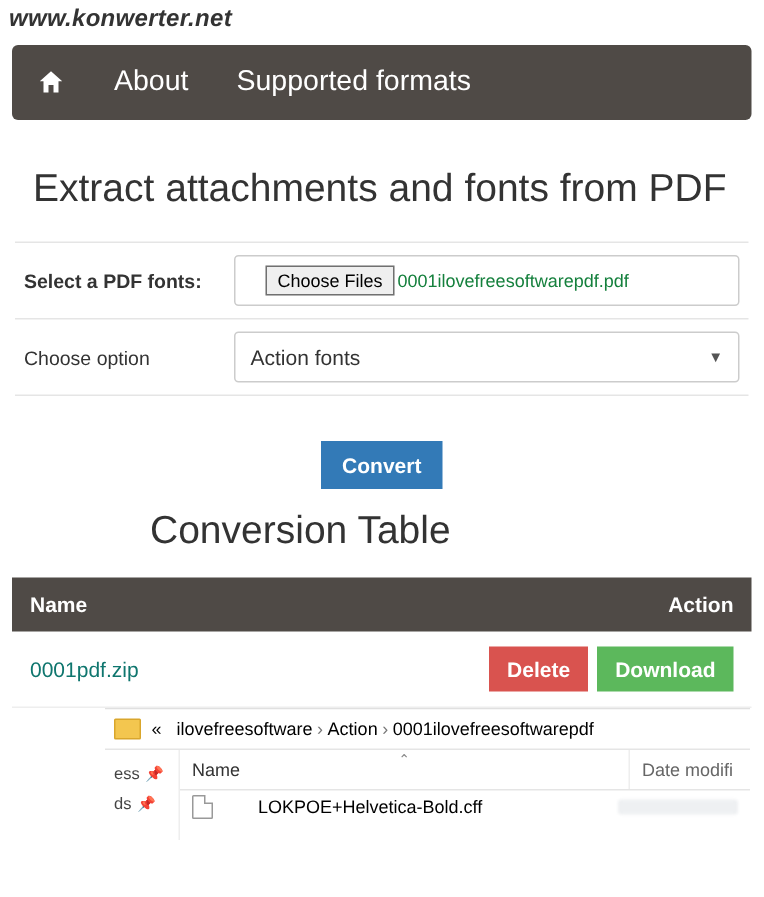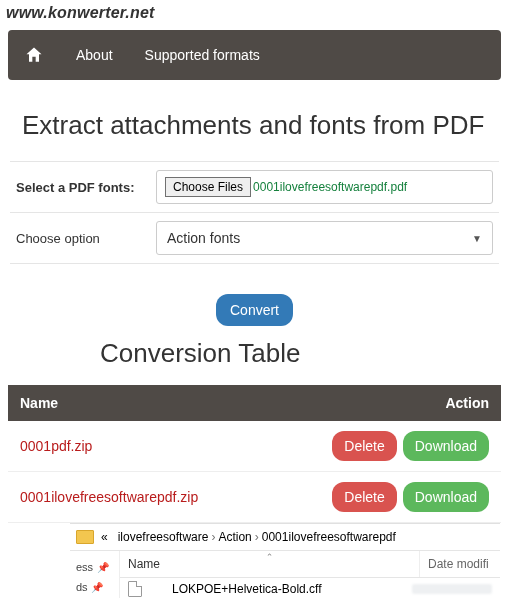--- a/index.html
+++ b/index.html
@@ -1,52 +1,52 @@
 <!DOCTYPE html>
 <html><head>
 <meta charset="utf-8">
 <style>
   * { box-sizing: border-box; margin: 0; padding: 0; }
   body { font-family: "Helvetica Neue", Helvetica, Arial, sans-serif; font-size: 14px; color: #333; background: #fff; width: 509px; }
   .site-url { font-family: Verdana, Geneva, sans-serif; font-style: italic; font-weight: 700; font-size: 16px; padding: 4px 6px 8px 6px; letter-spacing: 0.2px; }
 
   .navbar { background: #4f4a46; border-radius: 4px; margin: 0 8px 0 8px; padding: 0; display: flex; align-items: center; height: 50px; }
-  .navbar .nav-item { color: #fff; padding: 0 16px; height: 50px; display: flex; align-items: center; font-size: 14px; cursor: pointer; }
+  .navbar .nav-item { color: #fff; padding: 0 16px; height: 50px; display: flex; align-items: center; font-size: 19px; cursor: pointer; }
   .navbar .home-icon svg { fill: #fff; width: 20px; height: 20px; }
 
   .main-area { padding: 20px 10px 10px 10px; }
   h1.page-title { font-weight: 400; font-size: 26px; color: #333; margin: 10px 0 20px 12px; }
 
   .form-row { display: flex; align-items: center; padding: 8px 6px; border-bottom: 1px solid #e5e5e5; }
   .form-row:first-of-type { border-top: 1px solid #e5e5e5; }
   .form-label { width: 140px; font-size: 13px; font-weight: 700; color: #333; }
   .form-label.normal { font-weight: 400; }
   .form-control-wrap { flex: 1; }
 
-  .file-input-box { border: 1px solid #ccc; border-radius: 3px; padding: 6px 8px; display: flex; align-items: center; gap: 2px; background: #fff; }
+  .file-input-box { border: 1px solid #ccc; border-radius: 3px; padding: 6px 20px; display: flex; align-items: center; gap: 2px; background: #fff; }
   .choose-files-btn { border: 1px solid #707070; background: #efefef; font-size: 12px; padding: 2px 7px; cursor: pointer; font-family: Arial, sans-serif; }
   .chosen-filename { font-size: 12px; color:#15803d; font-family: Arial, sans-serif; }
 
   .select-box { width: 100%; border: 1px solid #ccc; border-radius: 3px; padding: 8px 10px; background: #fff; display:flex; justify-content:space-between; align-items:center; cursor:pointer; }
   .select-box .caret { font-size: 10px; color:#555; }
 
   .center-row { text-align:center; margin: 30px 0 12px 0; }
-  .btn { display:inline-block; border:none; border-radius:12px; padding: 8px 14px; font-size:14px; cursor:pointer; color:#fff; }
+  .btn { display:inline-block; border:none; border-radius:0; padding: 8px 14px; font-size:14px; cursor:pointer; color:#fff;font-weight:bold; }
   .btn-primary { background:#337ab7; }
   .btn-danger  { background:#d9534f; }
   .btn-success { background:#5cb85c; }
   .btn-sm { padding: 7px 12px; font-size:14px; }
 
   h2.table-title { font-weight:400; font-size:26px; color:#333; margin: 6px 0 6px 90px; }
 
   table.conv-table { width: calc(100% - 16px); margin: 0 8px; border-collapse: collapse; }
   table.conv-table thead th { background:#4f4a46; color:#fff; font-weight:700; font-size:14px; text-align:left; padding:10px 12px; }
   table.conv-table thead th.action-col { text-align:right; }
   table.conv-table tbody td { padding:10px 12px; border-bottom:1px solid #eee; vertical-align:middle; }
-  table.conv-table tbody td.name-cell { color:#b91c1c; font-size:14px; }
+  table.conv-table tbody td.name-cell { color:#0f766e; font-size:14px; }
   table.conv-table tbody td.action-cell { text-align:right; white-space:nowrap; }
   table.conv-table tbody td.action-cell .btn { margin-left:6px; }
 
   
   .explorer { position: relative; margin: 0 0 0 70px; width: 430px; border-top:1px solid #e0e0e0; background:#fff; font-family: "Segoe UI", Tahoma, sans-serif; font-size:12px; color:#000; }
   .explorer .breadcrumb-bar { display:flex; align-items:center; gap:4px; padding:4px 6px; border-bottom:1px solid #e5e5e5; background:#fff; }
   .explorer .breadcrumb-bar .folder-ico { width:18px; height:14px; background:#f3c64f; border:1px solid #d9a62c; border-radius:1px; display:inline-block; }
   .explorer .breadcrumb-bar .crumb { padding: 2px 3px; }
   .explorer .breadcrumb-bar .chev { color:#777; }
   .explorer .body { display:flex; }
@@ -114,24 +114,20 @@
     <tr>
       <th>Name</th>
       <th class="action-col">Action</th>
     </tr>
   </thead>
   <tbody id="conv-tbody">
       <tr>
         <td class="name-cell">0001pdf.zip</td>
         <td class="action-cell"><button class="btn btn-danger btn-sm">Delete</button><button class="btn btn-success btn-sm">Download</button></td>
       </tr>
-      <tr>
-        <td class="name-cell">0001ilovefreesoftwarepdf.zip</td>
-        <td class="action-cell"><button class="btn btn-danger btn-sm">Delete</button><button class="btn btn-success btn-sm">Download</button></td>
-      </tr>
     </tbody>
 </table>
 
 <div class="explorer">
   <div class="breadcrumb-bar">
     <span class="folder-ico"></span>
     <span class="crumb">«</span>
     <span id="crumbs"><span class="crumb">ilovefreesoftware</span><span class="chev">›</span><span class="crumb">Action</span><span class="chev">›</span><span class="crumb">0001ilovefreesoftwarepdf</span></span>
   </div>
   <div class="body">

